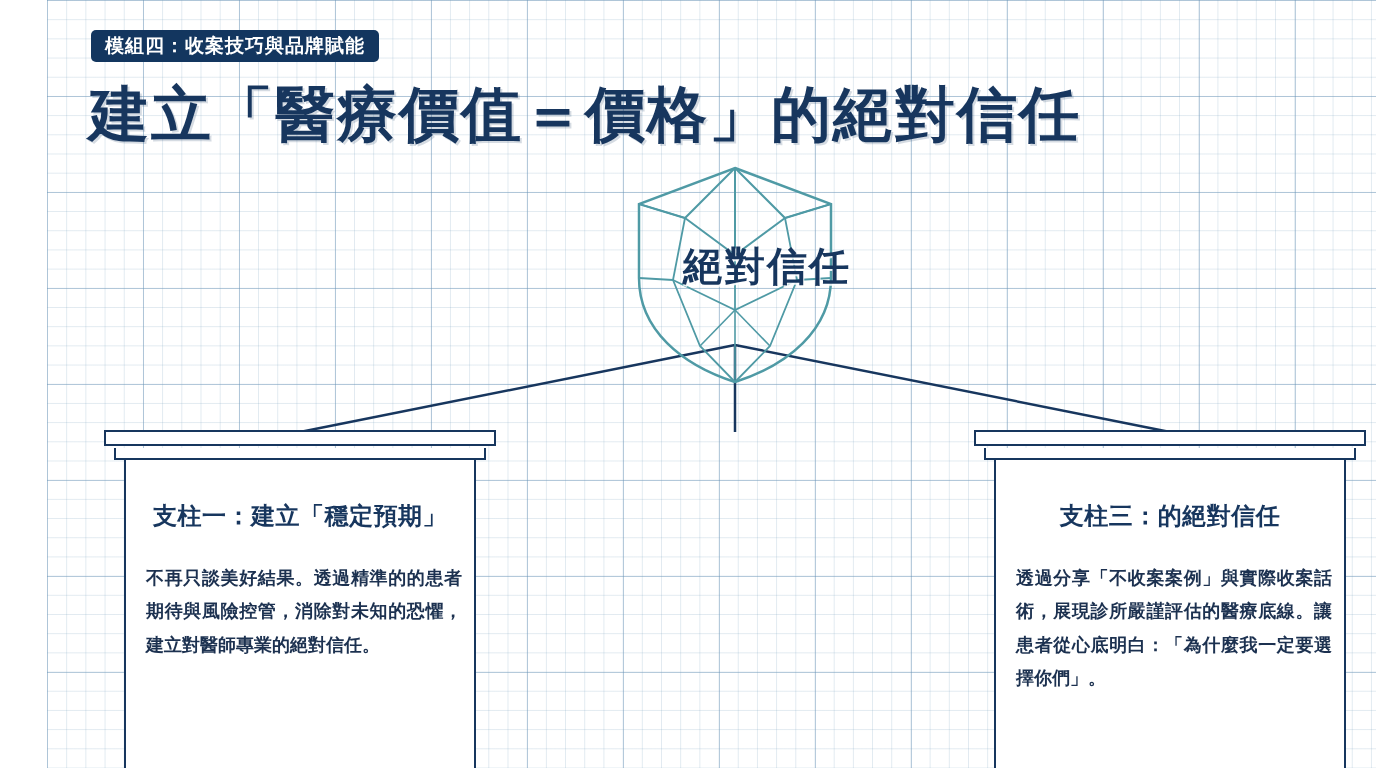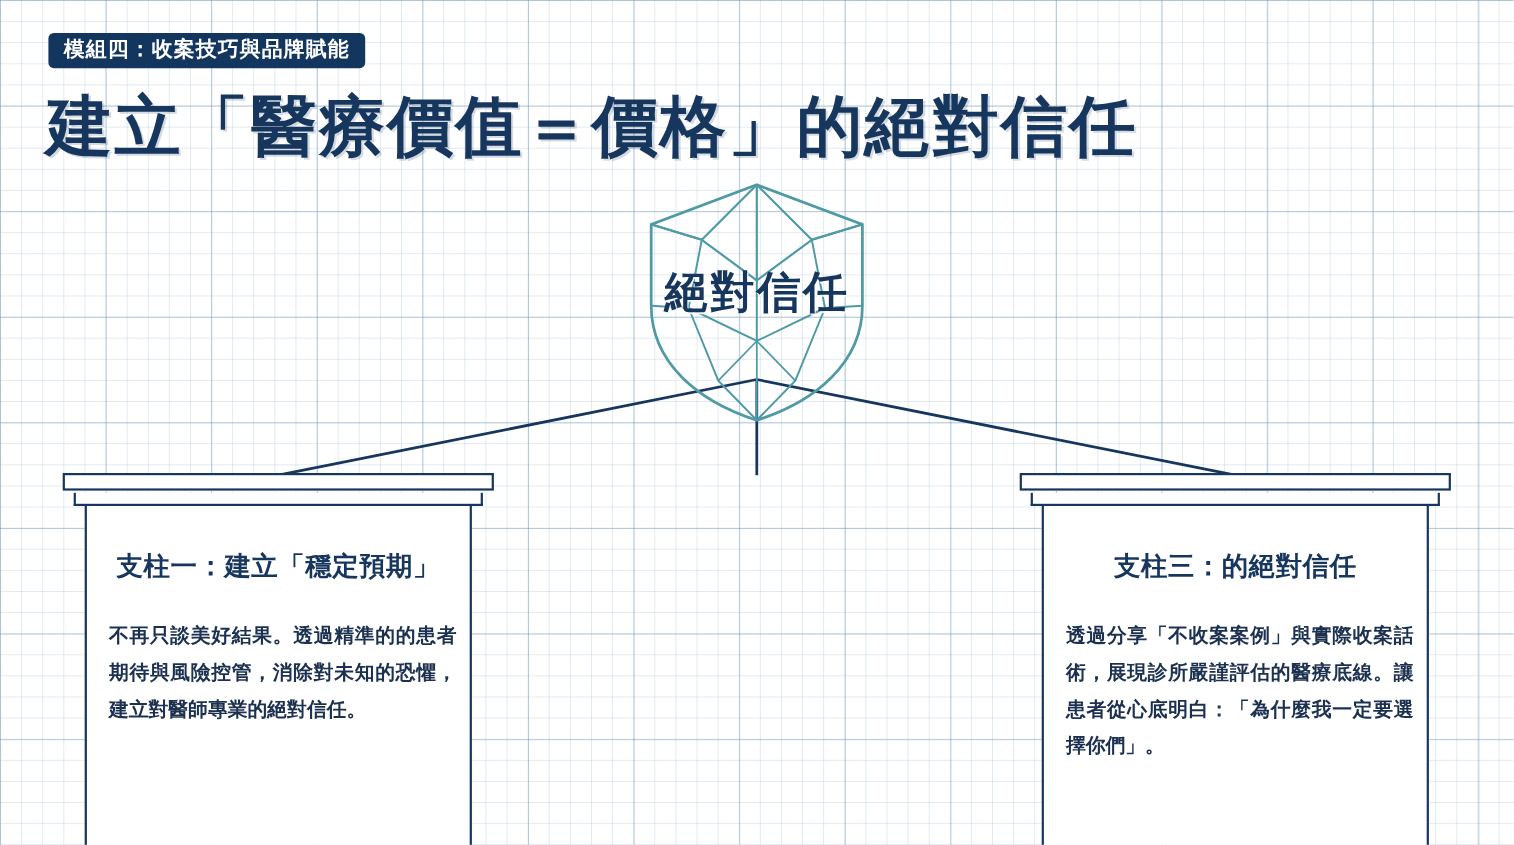--- a/index.html
+++ b/index.html
@@ -25,20 +25,21 @@
       linear-gradient(to right, rgba(120,160,190,0.22) 1px, transparent 1px),
       linear-gradient(to bottom, rgba(120,160,190,0.22) 1px, transparent 1px),
       linear-gradient(to right, rgba(90,135,175,0.40) 1px, transparent 1px),
       linear-gradient(to bottom, rgba(90,135,175,0.40) 1px, transparent 1px);
     background-size:
       19.2px 19.2px,
       19.2px 19.2px,
       96px 96px,
       96px 96px;
     background-position: 0 0, 0 0, 0 0, 0 0;
+    margin-left: 47px;
   }
 
   
   .module-tag {
     position: absolute;
     left: 44px;
     top: 30px;
     background: #13365f;
     color: #ffffff;
     font-size: 19px;
@@ -75,20 +76,21 @@
     left: 0;
     top: 86px;
     width: 220px;
     text-align: center;
     color: #17365e;
     font-size: 40px;
     font-weight: bold;
     letter-spacing: 2px;
     line-height: 1;
     text-shadow: 1px 2px 0 rgba(255,255,255,0.85);
+    padding-left: 32px;
   }
 
   
   #connectors {
     position: absolute;
     left: 0;
     top: 0;
     width: 1376px;
     height: 768px;
     pointer-events: none;

